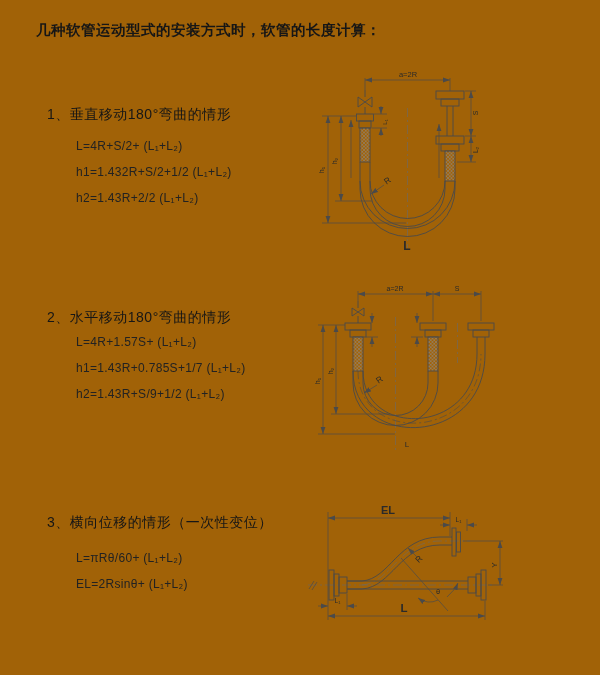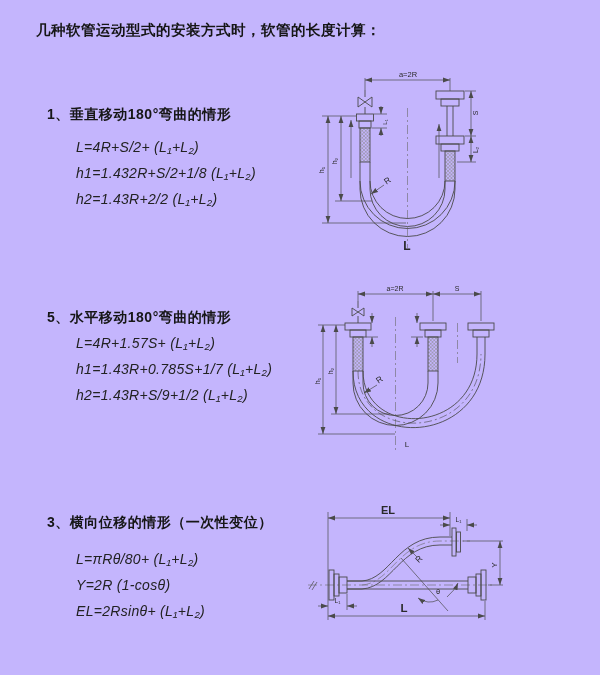--- a/index.html
+++ b/index.html
@@ -1,47 +1,47 @@
 <!DOCTYPE html>
 <html><head>
 <meta charset="utf-8">
 <style>
   html,body { margin:0; padding:0; background:#ffffff; }
   .page {
-    position:relative; width:600px; height:675px; background:#c4b5fd;
+    position:relative; width:600px; height:675px; background:#a16207;
     font-family:"Liberation Sans", sans-serif; color:#1d1d1d; overflow:hidden;
   }
   .title {
     position:absolute; left:36px; top:21px;
     font-size:14.5px; font-weight:bold; letter-spacing:0.5px; color:#161616;
     white-space:nowrap;
   }
   .heading {
     position:absolute; left:47px;
-    font-size:14px; font-weight:bold; letter-spacing:0.5px; color:#161616;
+    font-size:14px; font-weight:normal; letter-spacing:0.5px; color:#161616;
     white-space:nowrap;
   }
   .formulas { position:absolute; left:76px; }
   .formula {
-    height:26px; font-size:14px; color:#222; letter-spacing:0.3px; white-space:nowrap;font-style:italic;
+    height:26px; font-size:12px; color:#222; letter-spacing:0.3px; white-space:nowrap;
   }
   svg.diagram { position:absolute; }
   .dlabel { font-family:"Liberation Sans", sans-serif; fill:#2a2a2a; }
 </style>
 </head>
 <body>
 
 <div class="page">
 
   <div class="title">几种软管运动型式的安装方式时，软管的长度计算：</div>
 
   <div class="heading" style="top:106px">1、垂直移动180°弯曲的情形</div>
   <div class="formulas" style="top:139px">
     <div class="formula">L=4R+S/2+ (L₁+L₂)</div>
-    <div class="formula">h1=1.432R+S/2+1/8 (L₁+L₂)</div>
+    <div class="formula">h1=1.432R+S/2+1/2 (L₁+L₂)</div>
     <div class="formula">h2=1.43R+2/2 (L₁+L₂)</div>
   </div>
 
   <svg class="diagram" style="left:308px;top:66px" width="280" height="196" viewBox="0 0 280 196">
     <defs>
       <marker id="ar1" markerWidth="8" markerHeight="6" refX="7" refY="3" orient="auto-start-reverse" markerUnits="userSpaceOnUse">
         <path d="M0,0.6 L7,3 L0,5.4 Z" fill="#4a4a4a"></path>
       </marker>
       <pattern id="br1" width="3.5" height="3.5" patternUnits="userSpaceOnUse">
         <path d="M0,3.5 L3.5,0 M0,0 L3.5,3.5" stroke="#8a8a8a" stroke-width="0.55"></path>
@@ -101,21 +101,21 @@
     <text class="dlabel" x="100" y="11" font-size="7.5" text-anchor="middle">a=2R</text>
     <text class="dlabel" x="170" y="47" font-size="7" text-anchor="middle" transform="rotate(-90 170 47)">S</text>
     <text class="dlabel" x="170" y="84" font-size="6.5" text-anchor="middle" transform="rotate(-90 170 84)">L₂</text>
     <text class="dlabel" x="78.5" y="56" font-size="6" text-anchor="middle" transform="rotate(-90 78.5 56)">L₁</text>
     <text class="dlabel" x="16" y="104" font-size="7" text-anchor="middle" transform="rotate(-90 16 104)">h₁</text>
     <text class="dlabel" x="29" y="95" font-size="7" text-anchor="middle" transform="rotate(-90 29 95)">h₂</text>
     <text class="dlabel" x="81" y="117" font-size="8.5" text-anchor="middle" transform="rotate(-35 81 117)">R</text>
     <text class="dlabel" x="99" y="184" font-size="12" font-weight="bold" text-anchor="middle">L</text>
   </svg>
 
-  <div class="heading" style="top:309px">5、水平移动180°弯曲的情形</div>
+  <div class="heading" style="top:309px">2、水平移动180°弯曲的情形</div>
   <div class="formulas" style="top:335px">
     <div class="formula">L=4R+1.57S+ (L₁+L₂)</div>
     <div class="formula">h1=1.43R+0.785S+1/7 (L₁+L₂)</div>
     <div class="formula">h2=1.43R+S/9+1/2 (L₁+L₂)</div>
   </div>
 
   <svg class="diagram" style="left:310px;top:279px" width="290" height="182" viewBox="0 0 290 182">
     <defs>
       <marker id="ar2" markerWidth="8" markerHeight="6" refX="7" refY="3" orient="auto-start-reverse" markerUnits="userSpaceOnUse">
         <path d="M0,0.6 L7,3 L0,5.4 Z" fill="#4a4a4a"></path>
@@ -175,22 +175,21 @@
     <text class="dlabel" x="85" y="12" font-size="7" text-anchor="middle">a=2R</text>
     <text class="dlabel" x="147" y="12" font-size="7" text-anchor="middle">S</text>
     <text class="dlabel" x="9.5" y="102" font-size="7" text-anchor="middle" transform="rotate(-90 9.5 102)">h₁</text>
     <text class="dlabel" x="22.5" y="92" font-size="7" text-anchor="middle" transform="rotate(-90 22.5 92)">h₂</text>
     <text class="dlabel" x="71" y="103" font-size="8.5" text-anchor="middle" transform="rotate(-35 71 103)">R</text>
     <text class="dlabel" x="97" y="168" font-size="8" text-anchor="middle">L</text>
   </svg>
 
   <div class="heading" style="top:514px">3、横向位移的情形（一次性变位）</div>
   <div class="formulas" style="top:551px">
-    <div class="formula">L=πRθ/80+ (L₁+L₂)</div>
-    <div class="formula">Y=2R (1-cosθ)</div>
+    <div class="formula">L=πRθ/60+ (L₁+L₂)</div>
     <div class="formula">EL=2Rsinθ+ (L₁+L₂)</div>
   </div>
 
   <svg class="diagram" style="left:300px;top:498px" width="300" height="165" viewBox="0 0 300 165">
     <defs>
       <marker id="ar3" markerWidth="8" markerHeight="6" refX="7" refY="3" orient="auto-start-reverse" markerUnits="userSpaceOnUse">
         <path d="M0,0.6 L7,3 L0,5.4 Z" fill="#4a4a4a"></path>
       </marker>
     </defs>
 

